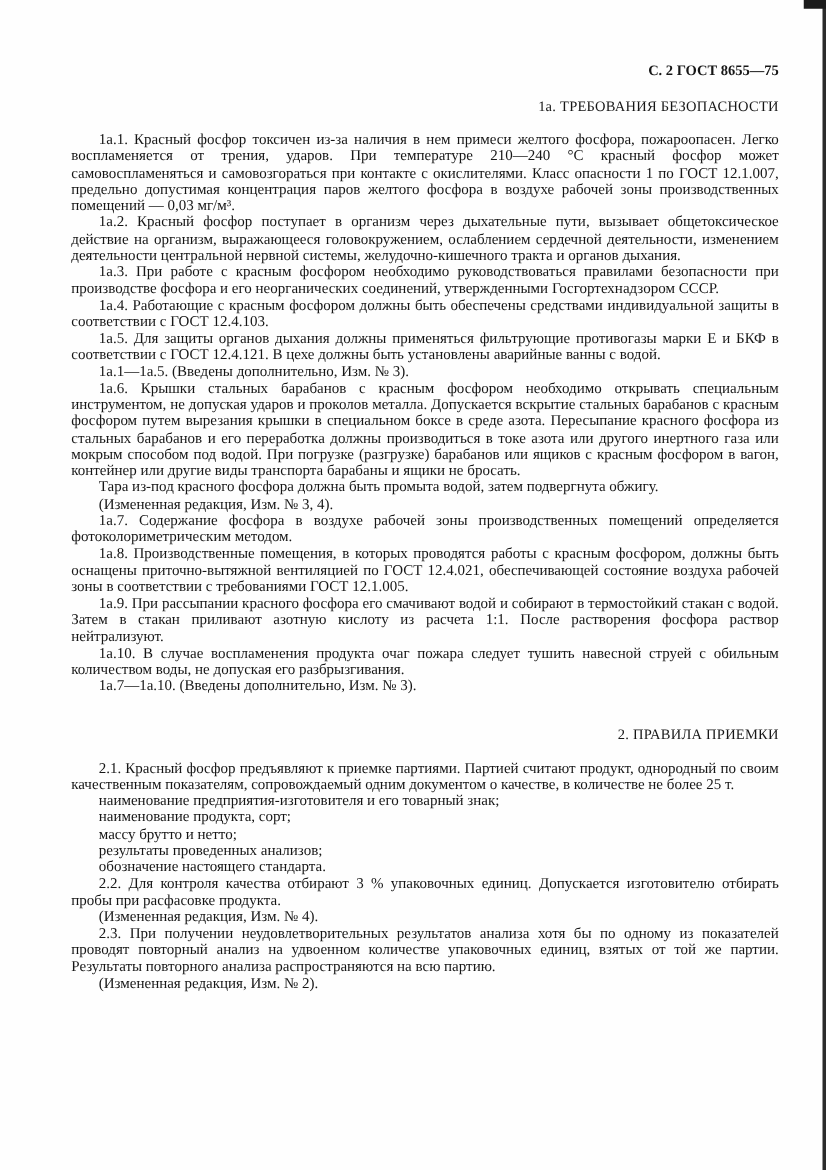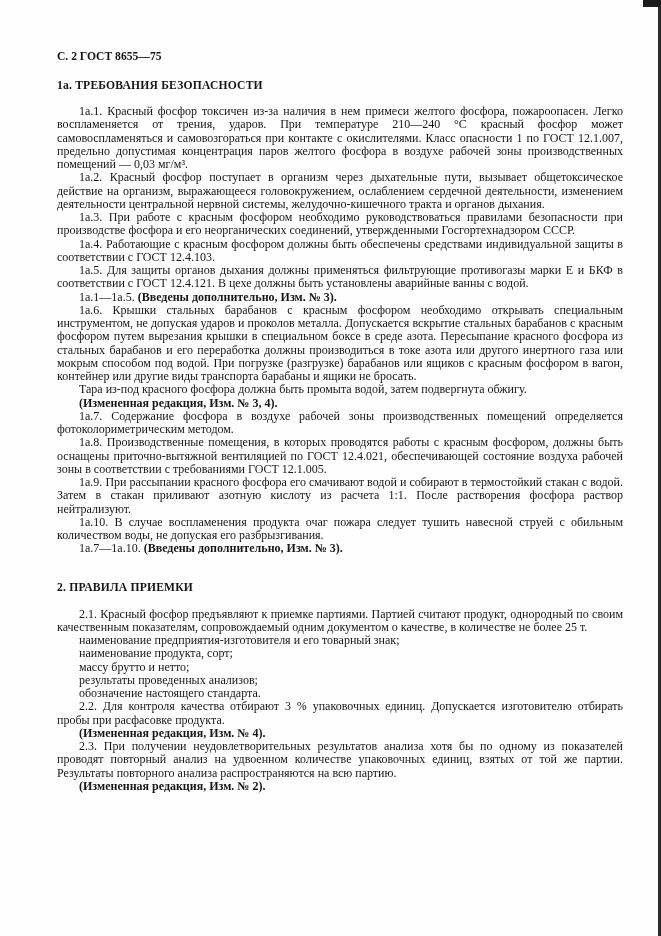--- a/index.html
+++ b/index.html
@@ -15,40 +15,41 @@
   .content {
     position: absolute;
     left: 57px;
     top: 50px;
     width: 566px;
   }
   .page-header {
     font-size: 11.6px;
     font-weight: bold;
     margin: 0 0 16px 0;
+    text-align: right;
   }
   .section-heading {
     font-size: 11.6px;
-    font-weight: bold;
-    text-align: left;
+    font-weight: normal;
+    text-align: right;
     letter-spacing: 0.2px;
     margin: 0 0 13px 0;
   }
   .section-heading.second {
     margin-top: 25px;
     margin-bottom: 14px;
   }
   .para {
     font-size: 12px;
     line-height: 13.25px;
     text-align: justify;
     text-indent: 22px;
     margin: 0;
   }
-  .para .b { font-weight: bold; }
+  .para .b { font-weight: normal; }
   .gap-top { }
   .scan-edge-right {
     position: absolute;
     top: 0;
     right: 0;
     width: 3px;
     height: 100%;
     background: #2b2b2b;
   }
   .scan-corner {

